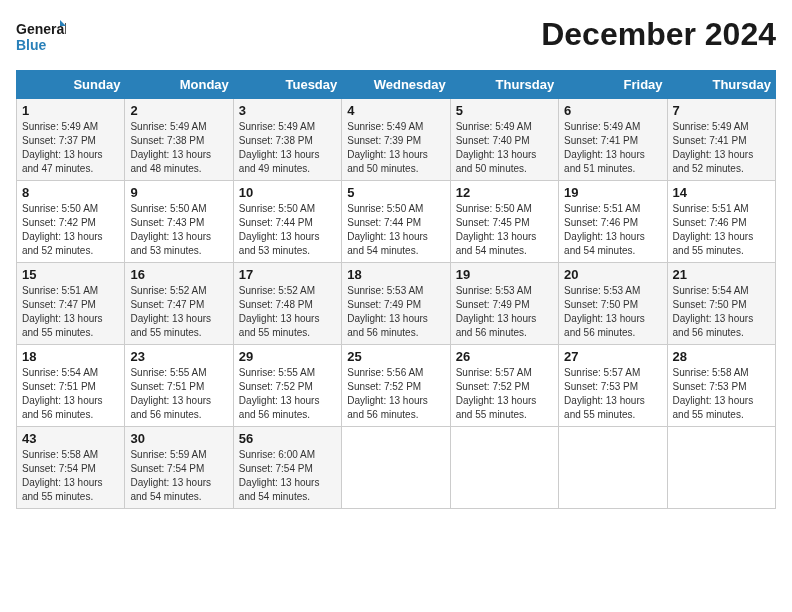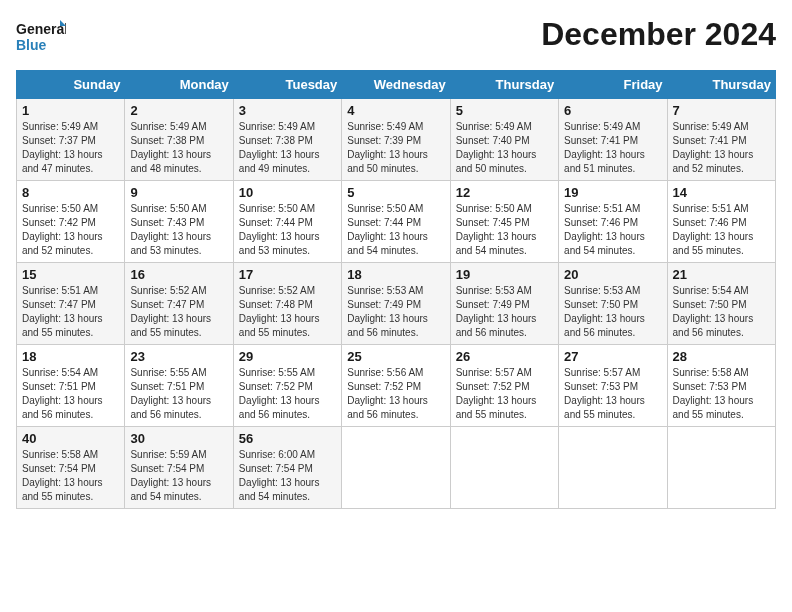--- a/index.html
+++ b/index.html
@@ -220,21 +220,21 @@
           <span class="day-number">27</span>
           <div class="day-info">Sunrise: 5:57 AM<br>Sunset: 7:53 PM<br>Daylight: 13 hours and 55 minutes.</div>
         </td>
         <td>
           <span class="day-number">28</span>
           <div class="day-info">Sunrise: 5:58 AM<br>Sunset: 7:53 PM<br>Daylight: 13 hours and 55 minutes.</div>
         </td>
       </tr>
       <tr>
         <td>
-          <span class="day-number">40</span>
+          <span class="day-number">43</span>
           <div class="day-info">Sunrise: 5:58 AM<br>Sunset: 7:54 PM<br>Daylight: 13 hours and 55 minutes.</div>
         </td>
         <td>
           <span class="day-number">30</span>
           <div class="day-info">Sunrise: 5:59 AM<br>Sunset: 7:54 PM<br>Daylight: 13 hours and 54 minutes.</div>
         </td>
         <td>
           <span class="day-number">56</span>
           <div class="day-info">Sunrise: 6:00 AM<br>Sunset: 7:54 PM<br>Daylight: 13 hours and 54 minutes.</div>
         </td>

